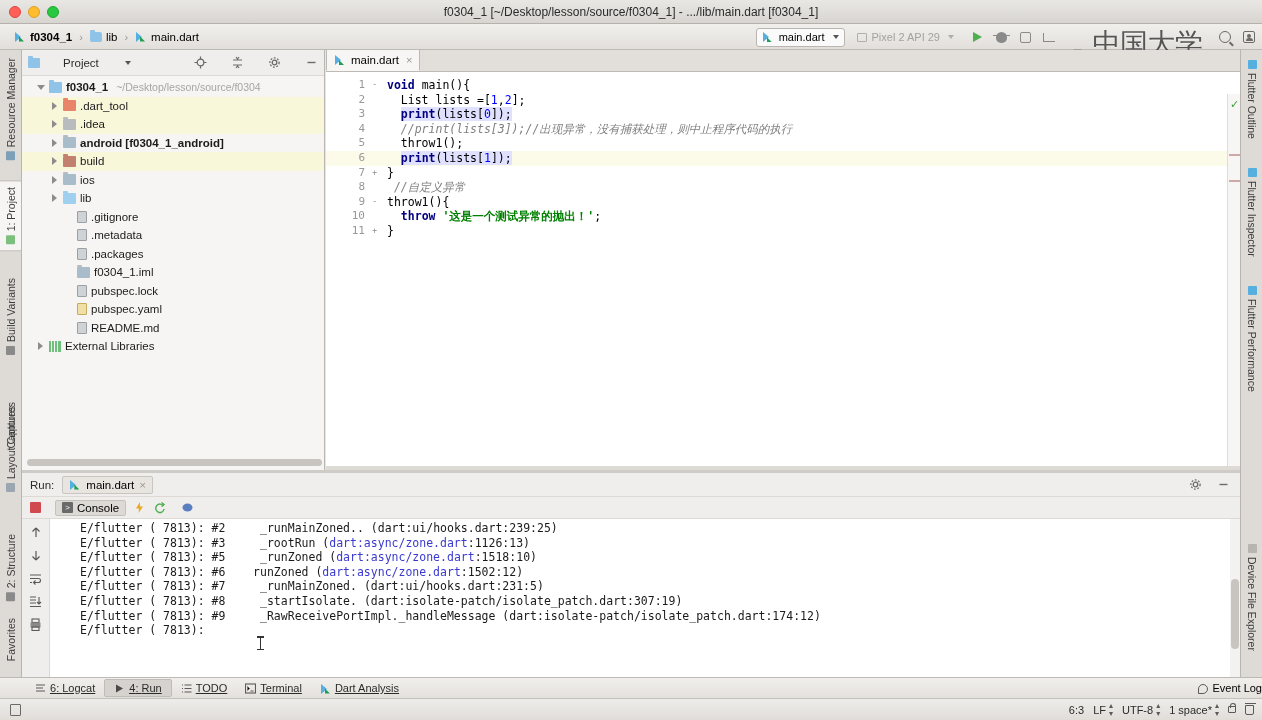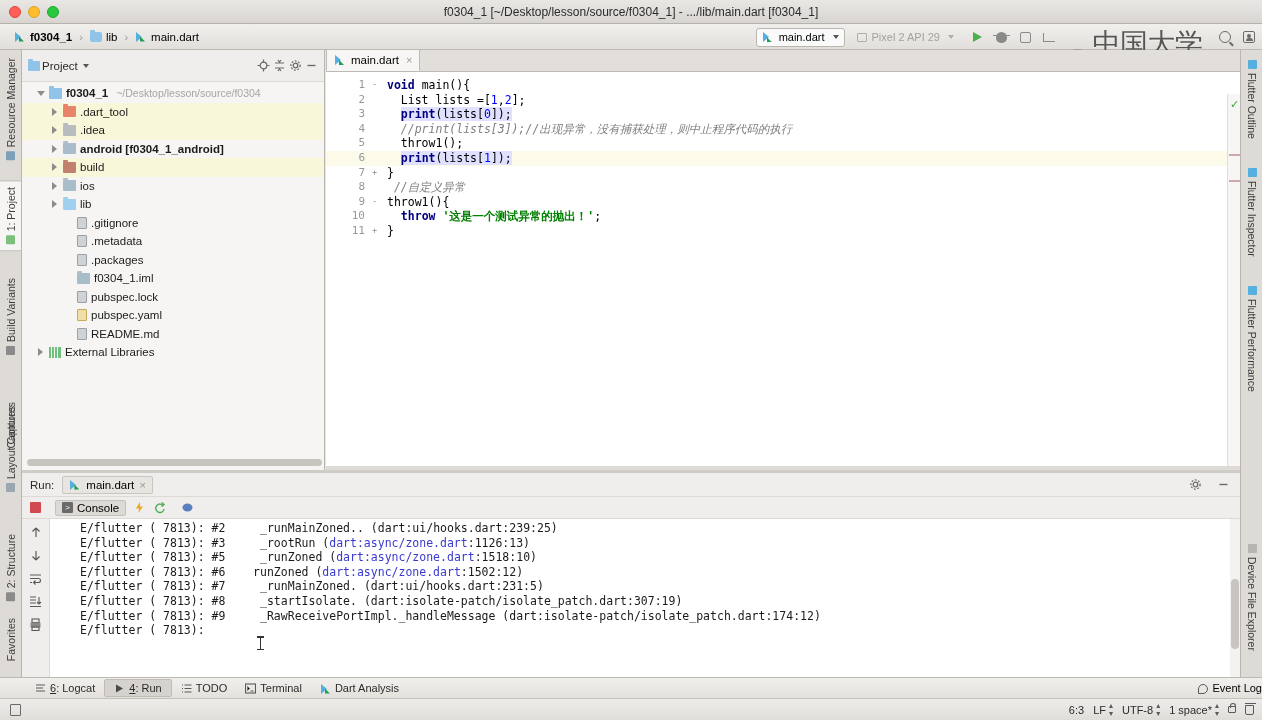--- a/index.html
+++ b/index.html
@@ -111,21 +111,21 @@
   .vtab.sel { background: #f6f5f3; border: 1px solid #b9b5b0; border-right: none;}
   .vtab.rl { writing-mode: vertical-rl; transform: rotate(180deg); }
   .vicon { width: 9px; height: 9px; background: #7d9fb8; border-radius: 1px; flex: none;}
 
   
   .project-panel {
     position: absolute; left: 22px; top: 50px; width: 303px; height: 420px;
     background: #f6f5f3; border-right: 1px solid #b9b5b0;
   }
   .panel-head {
-    height: 32px; display: flex; align-items: center; gap: 2px;
+    height: 26px; display: flex; align-items: center; gap: 23px;
     padding: 0 6px; border-bottom: 1px solid #ddd9d5;
     background: #f0eeec;
   }
   .panel-title { font-size: 11.5px; color: #2b2b2b; }
   .panel-head .spacer { flex: 1; }
   .ph-ic { width: 14px; height: 14px; display:flex;align-items:center;justify-content:center; color:#6a6a6a;}
 
   .tree { padding-top: 2px; font-size: 11.5px; }
   .trow {
     height: 18.5px; display: flex; align-items: center; gap: 4px;
@@ -252,21 +252,21 @@
   .console-scroll { position:absolute; right:0; top:0; width: 10px; height: 100%; background:#f4f2f0;}
   .console-scroll .thumb { position:absolute; right:1px; top: 60px; width:8px; height:70px; background:#c8c5c1; border-radius:4px;}
 
   
   .toolbar-bottom {
     position: absolute; left: 0; top: 677px; width: 1262px; height: 21px;
     background: linear-gradient(#f1efec,#e4e1dd); border-top: 1px solid #bdb9b4;
     display: flex; align-items: center;
   }
   .btab {
-    display:flex;align-items:center;gap:4px;padding:2px 9px;font-size:11px;color:#2b2b2b;
+    display:flex;align-items:center;gap:4px;padding:2px 9px;font-size:11px;color:#2b2b2b;text-decoration:underline;
   }
   .btab.sel { background: #d6d2ce; border: 1px solid #c0bcb8; border-radius:2px;}
   .btab u { text-decoration: underline; }
   .btab-ic { width:11px;height:11px;flex:none; }
   .evtlog { position:absolute; right: 0; display:flex;align-items:flex-end;gap:4px;font-size:11px;}
   .evt-ic{width:10px;height:10px;border:1.4px solid #5a5a5a;border-radius:50% 50% 50% 0;}
 
   .statusbar {
     position: absolute; left: 0; top: 698px; width: 1262px; height: 22px;
     background: linear-gradient(#eeecea,#e0ddd9); border-top: 1px solid #c4c0bc;

